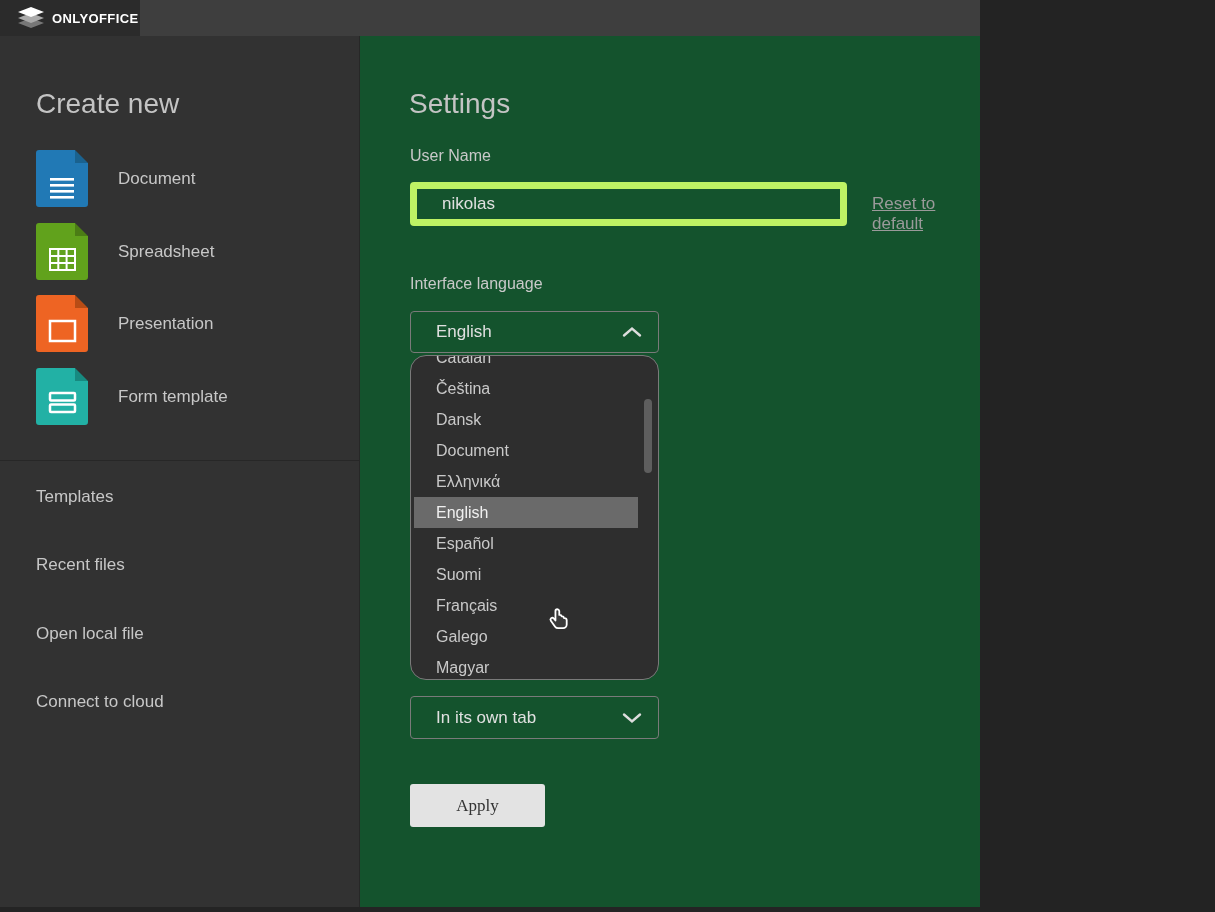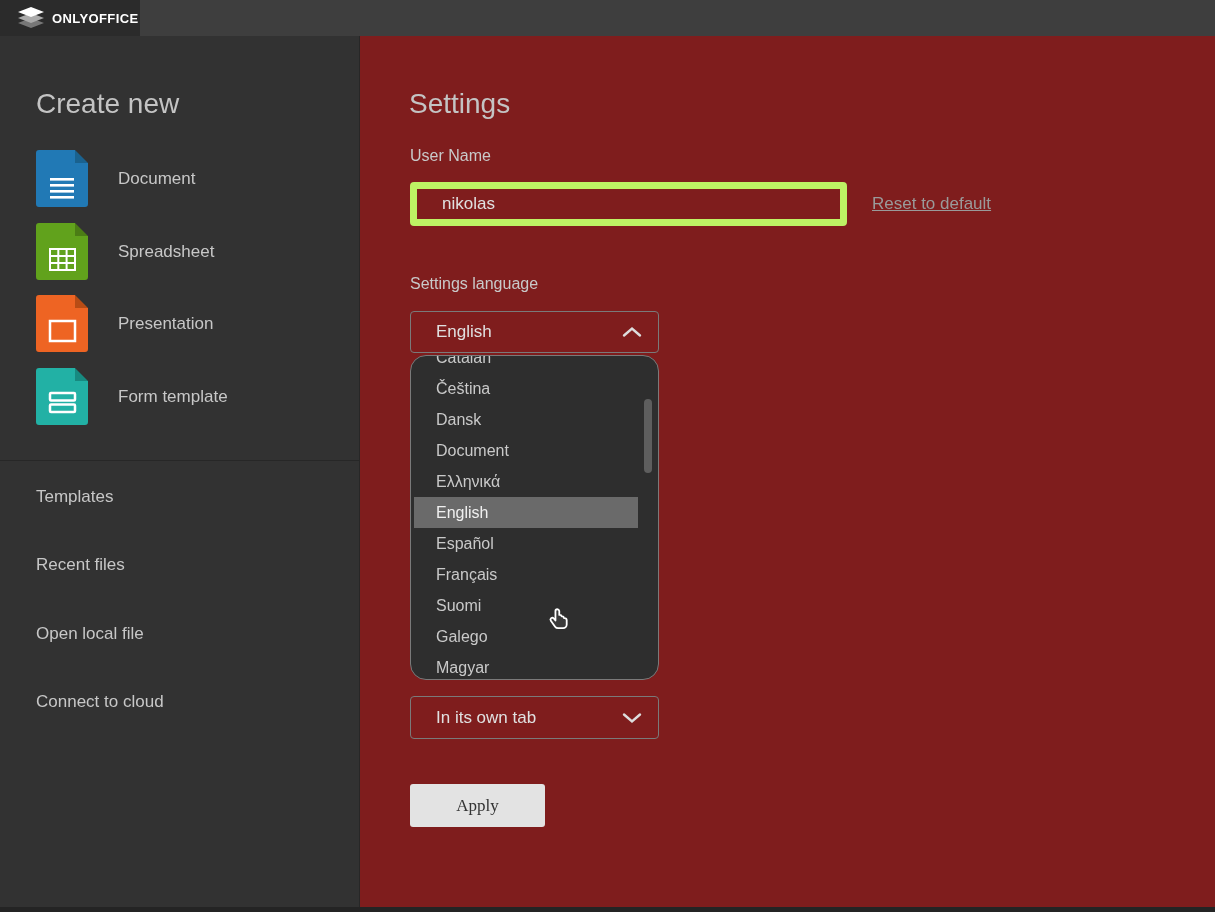--- a/index.html
+++ b/index.html
@@ -1,20 +1,20 @@
 <!DOCTYPE html>
 <html><head>
 <meta charset="utf-8">
 <style>
   * { margin:0; padding:0; box-sizing:border-box; }
   html,body { background:#232323; }
   body { font-family:"Liberation Sans", sans-serif; }
   #app {
-    position:relative; width:1215px; height:912px;
-    background:#7f1d1d; overflow:hidden;
+    position:relative; width:980px; height:912px;
+    background:#14532d; overflow:hidden;
   }
 
   
   .topbar { position:absolute; left:0; top:0; width:1215px; height:36px; background:#3e3e3e; }
   .logo-area { position:absolute; left:0; top:0; width:140px; height:36px; background:#2b2b2b;
                display:flex; align-items:center; padding-left:18px; gap:8px; }
   .logo-text { color:#ffffff; font-size:13px; font-weight:bold; letter-spacing:.4px; }
 
   
   .sidebar { position:absolute; left:0; top:36px; width:359px; height:871px; background:#323232; }
@@ -153,42 +153,42 @@
   </div>
 
   <div class="v-divider"></div>
 
   <div class="main-title">Settings</div>
 
   <div class="field-label" style="left:410px; top:147px">User Name</div>
   <input class="text-input" type="text" value="nikolas" style="">
   <span class="reset-link">Reset to default</span>
 
-  <div class="field-label" style="left:410px; top:275px">Settings language</div>
+  <div class="field-label" style="left:410px; top:275px">Interface language</div>
 
   <div class="select-box" style="top:311px">
     <span class="value">English</span>
     <span class="chev">
       <svg width="20" height="11" viewBox="0 0 20 11">
           <path d="M2 9 L10 2 18 9" stroke="#dddddd" stroke-width="2.4" fill="none" stroke-linecap="round"></path>
         </svg>
     </span>
   </div>
 
   <div class="lang-list">
     <div class="lang-items">
       <div class="lang-item">Catalan</div>
       <div class="lang-item">Čeština</div>
       <div class="lang-item">Dansk</div>
       <div class="lang-item">Document</div>
       <div class="lang-item">Ελληνικά</div>
       <div class="lang-item selected">English</div>
       <div class="lang-item">Español</div>
+      <div class="lang-item">Suomi</div>
       <div class="lang-item">Français</div>
-      <div class="lang-item">Suomi</div>
       <div class="lang-item">Galego</div>
       <div class="lang-item">Magyar</div>
     </div>
     <div class="scroll-thumb"></div>
   </div>
 
   <div class="select-box" style="top:696px; height:43px">
     <span class="value">In its own tab</span>
     <span class="chev">
       <svg width="20" height="11" viewBox="0 0 20 11">

